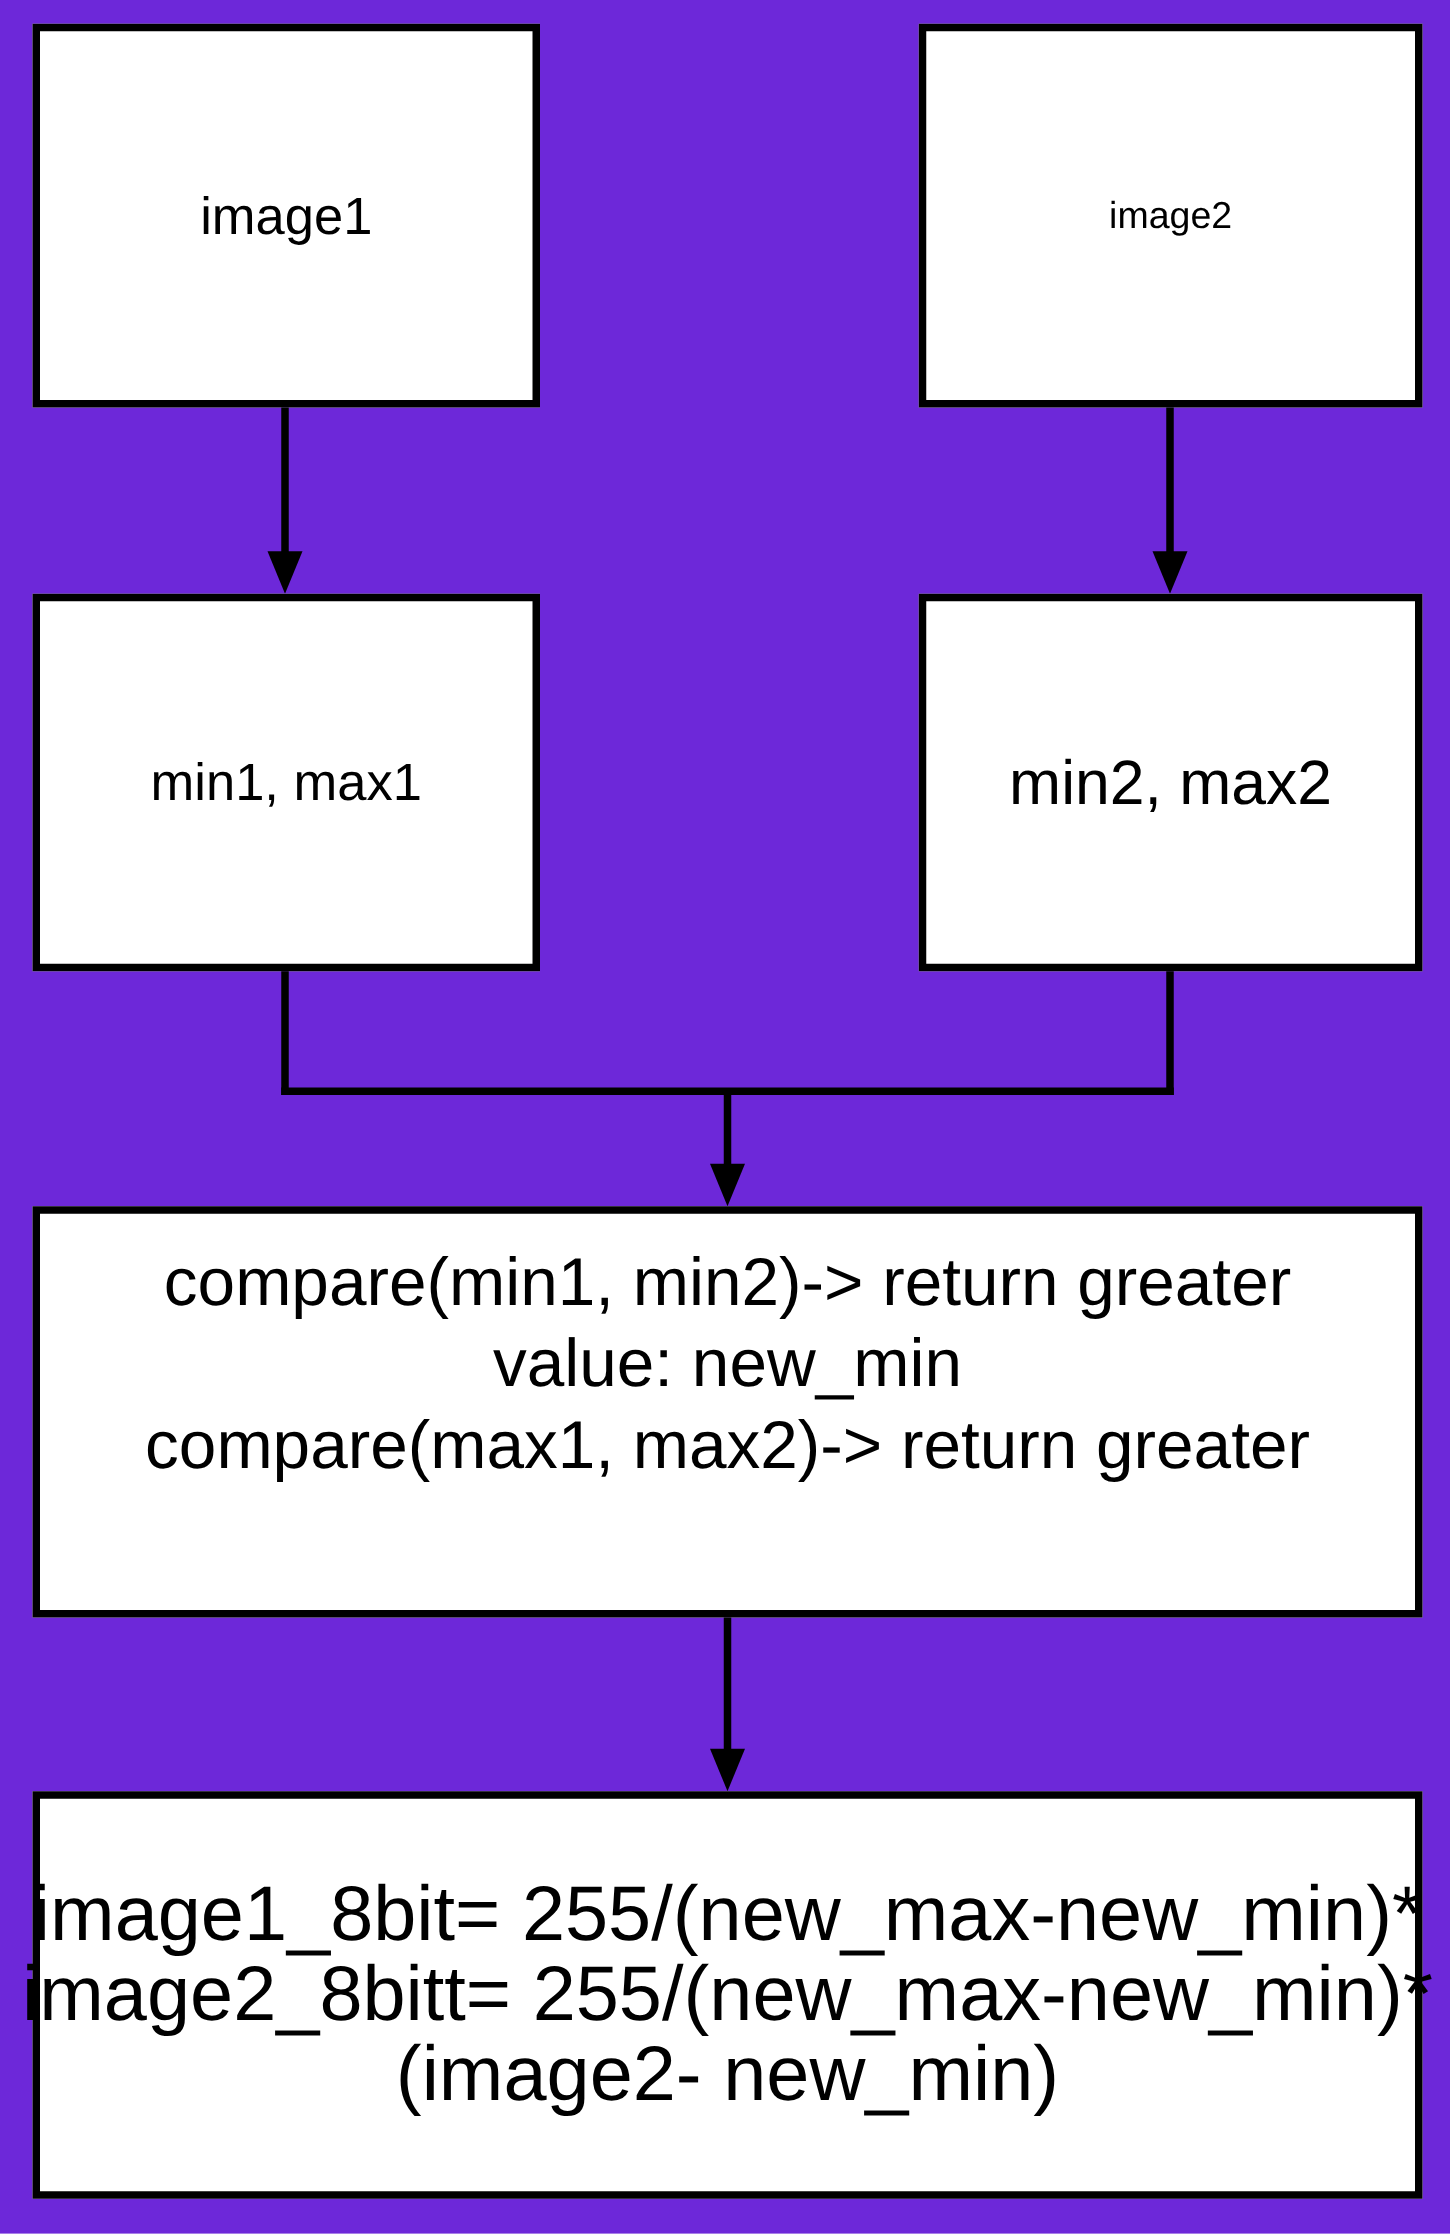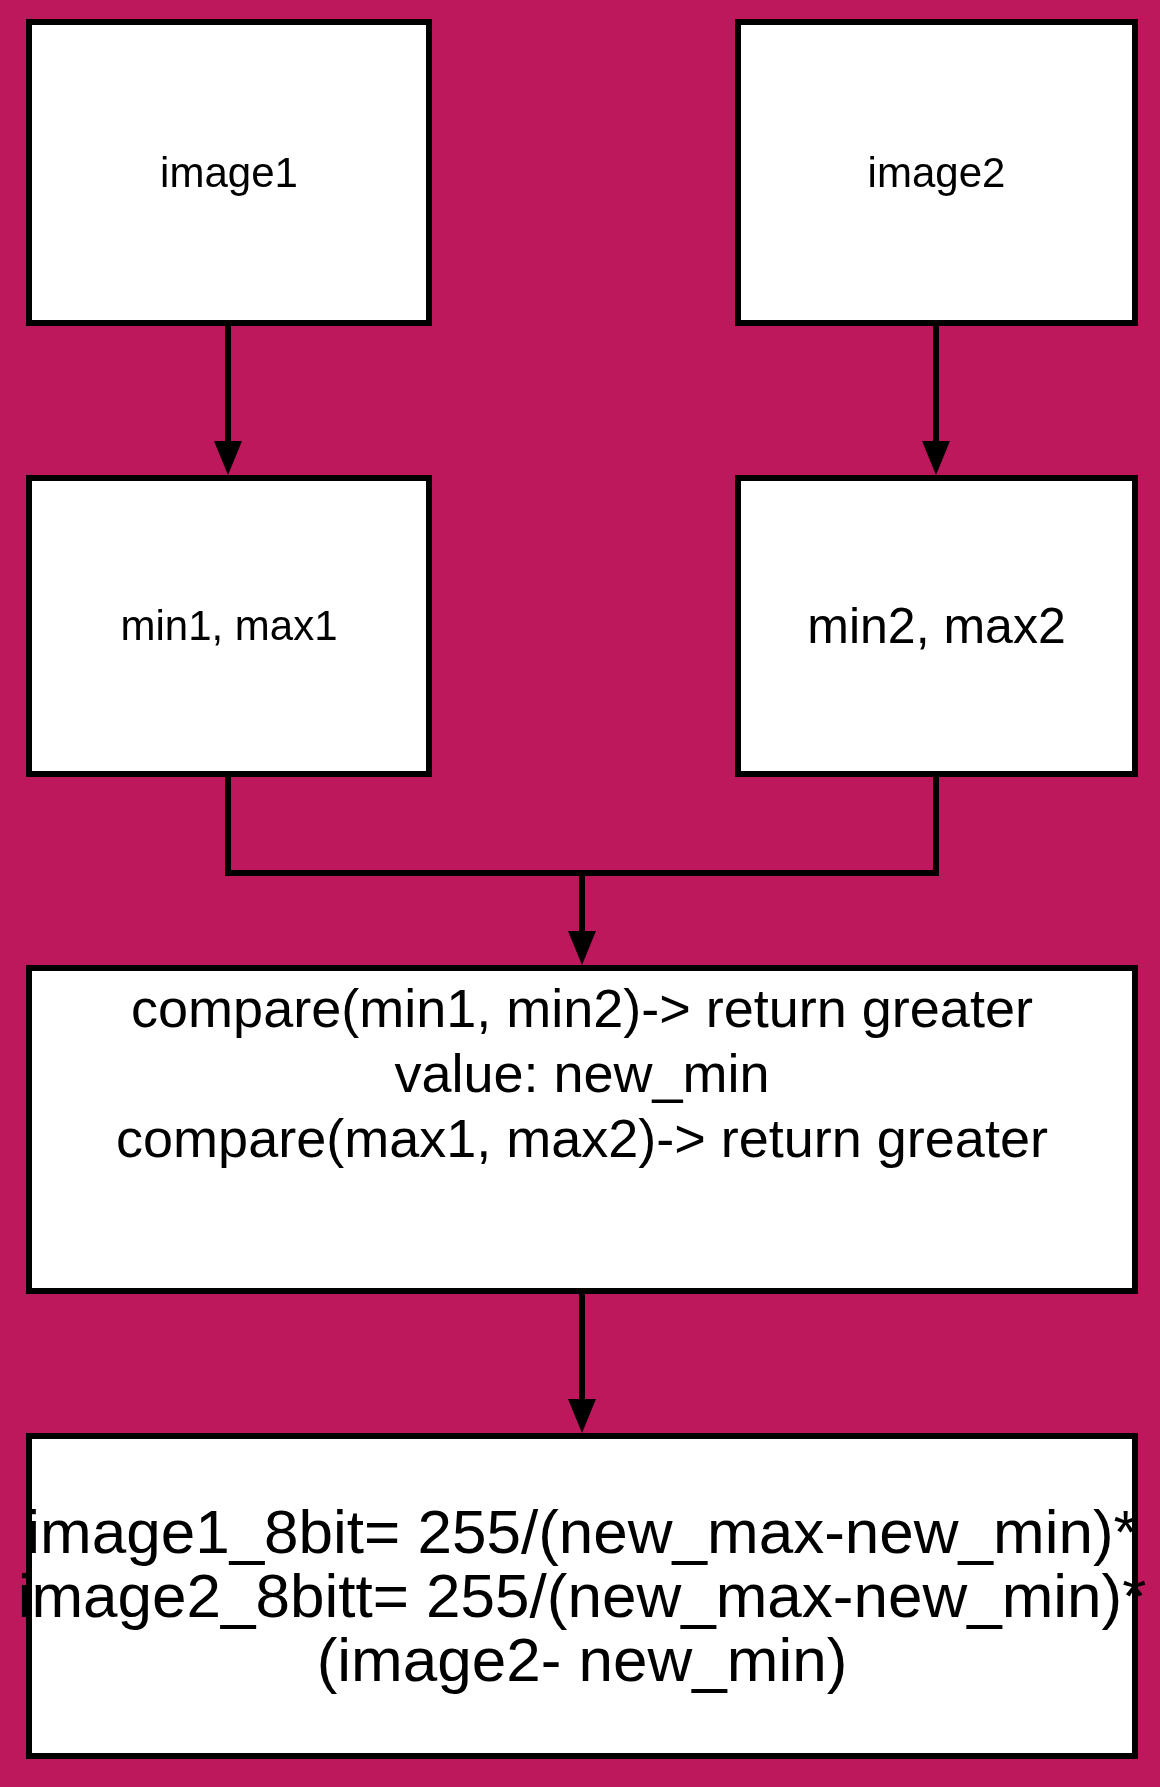--- a/index.html
+++ b/index.html
@@ -4,46 +4,46 @@
 <style>
   html, body {
     margin: 0;
     padding: 0;
     background: #ffffff;
   }
   .canvas {
     position: relative;
     width: 1160px;
     height: 1787px;
-    background: #be185d;
+    background: #6d28d9;
     overflow: hidden;
     font-family: "Liberation Sans", sans-serif;
     color: #000000;
   }
   .node {
     position: absolute;
     box-sizing: border-box;
     background: #ffffff;
     border: 6px solid #000000;
     display: flex;
     align-items: center;
     justify-content: center;
     text-align: center;
     white-space: nowrap;
   }
   .node-image1   { left: 26px;  top: 19px;   width: 406px;  height: 307px; font-size: 42px; }
-  .node-image2   { left: 735px; top: 19px;   width: 403px;  height: 307px; font-size: 42px; }
+  .node-image2   { left: 735px; top: 19px;   width: 403px;  height: 307px; font-size: 30px; }
   .node-minmax1  { left: 26px;  top: 475px;  width: 406px;  height: 302px; font-size: 42px; }
   .node-minmax2  { left: 735px; top: 475px;  width: 403px;  height: 302px; font-size: 50px; }
   .node-compare  {
     left: 26px; top: 965px; width: 1112px; height: 329px;
     font-size: 54px; line-height: 65px;
     flex-direction: column;
     justify-content: flex-start;
-    padding-top: 5px;
+    padding-top: 23px;
   }
   .node-result   {
     left: 26px; top: 1433px; width: 1112px; height: 326px;
     font-size: 62px; line-height: 64px;
     flex-direction: column;
     justify-content: center;
   }
   .vline {
     position: absolute;
     width: 6px;

